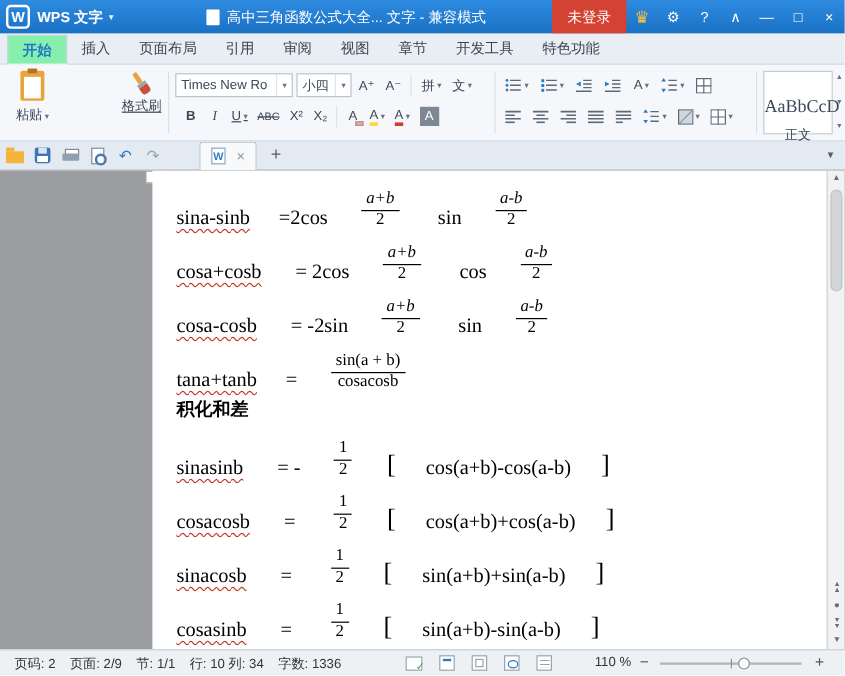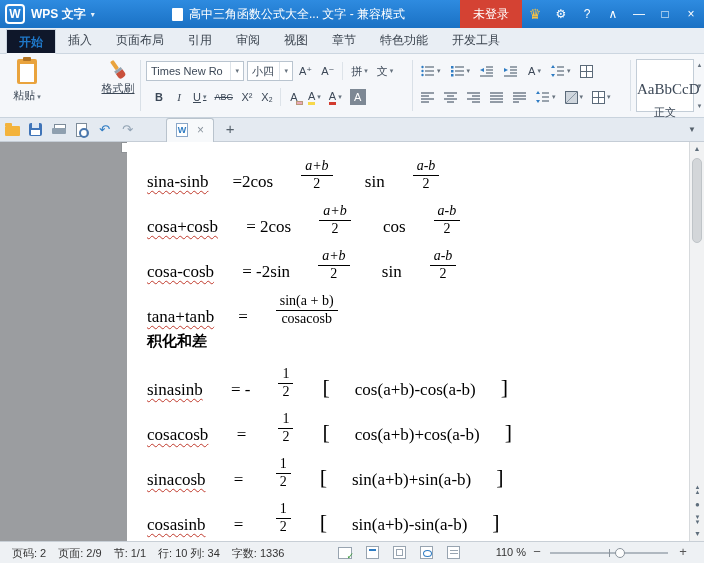--- a/index.html
+++ b/index.html
@@ -19,21 +19,21 @@
   .doc-icon { width:11px; height:13px; background:#fff; border-radius:1px; }
   .tb-right { position:absolute; right:0; top:0; height:28px; display:flex; align-items:flex-end; }
   .login-btn { background:#d44233; height:28px; padding:0 13px; font-size:12px; display:flex; align-items:center; cursor:default; }
   .tb-ico { width:26px; height:28px; display:flex; align-items:center; justify-content:center; font-size:12px; cursor:default; }
   .tb-ico.crown { color:#f6c244; font-size:14px; }
 
   
   .tabs-row { position:absolute; top:28px; left:0; width:704px; height:26px; background:#e9eef4;
     border-bottom:1px solid #ccd6e0; display:flex; align-items:flex-end; padding-left:6px; }
   .ribbon-tab { font-size:12px; color:#3a434e; padding:0 12px; height:25px; line-height:25px; white-space:nowrap; cursor:default; }
-  .ribbon-tab.active { background:#0f172a; border:1px solid #ccd6e0; border-bottom:1px solid #f5f7fa;
+  .ribbon-tab.active { background:#86efac; border:1px solid #ccd6e0; border-bottom:1px solid #f5f7fa;
     color:#1f78c9; margin-bottom:-1px; font-weight:bold; }
 
   
   .ribbon { position:absolute; top:54px; left:0; width:704px; height:64px; background:#f5f7fa;
     border-bottom:1px solid #c9d3dd; font-size:11px; color:#3c4857; }
   .vsep { position:absolute; top:6px; width:1px; height:51px; background:#d9e0e7; }
   .caret { font-size:7px; margin-left:2px; color:#66727e; }
 
   .g-paste { position:absolute; left:6px; top:5px; width:42px; text-align:center; cursor:default; }
   .clipboard-icon { width:20px; height:25px; margin:0 auto; background:#e9a33d; border-radius:2px; position:relative; }
@@ -181,22 +181,22 @@
   </div>
 
   <div class="tabs-row">
       <div class="ribbon-tab active">开始</div>
       <div class="ribbon-tab">插入</div>
       <div class="ribbon-tab">页面布局</div>
       <div class="ribbon-tab">引用</div>
       <div class="ribbon-tab">审阅</div>
       <div class="ribbon-tab">视图</div>
       <div class="ribbon-tab">章节</div>
+      <div class="ribbon-tab">开发工具</div>
       <div class="ribbon-tab">特色功能</div>
-      <div class="ribbon-tab">开发工具</div>
     </div>
 
   <div class="ribbon">
 
     <div class="g-paste">
       <div class="clipboard-icon"></div>
       <div class="blabel"><span>粘贴</span><span class="caret">▾</span></div>
     </div>
 
 

